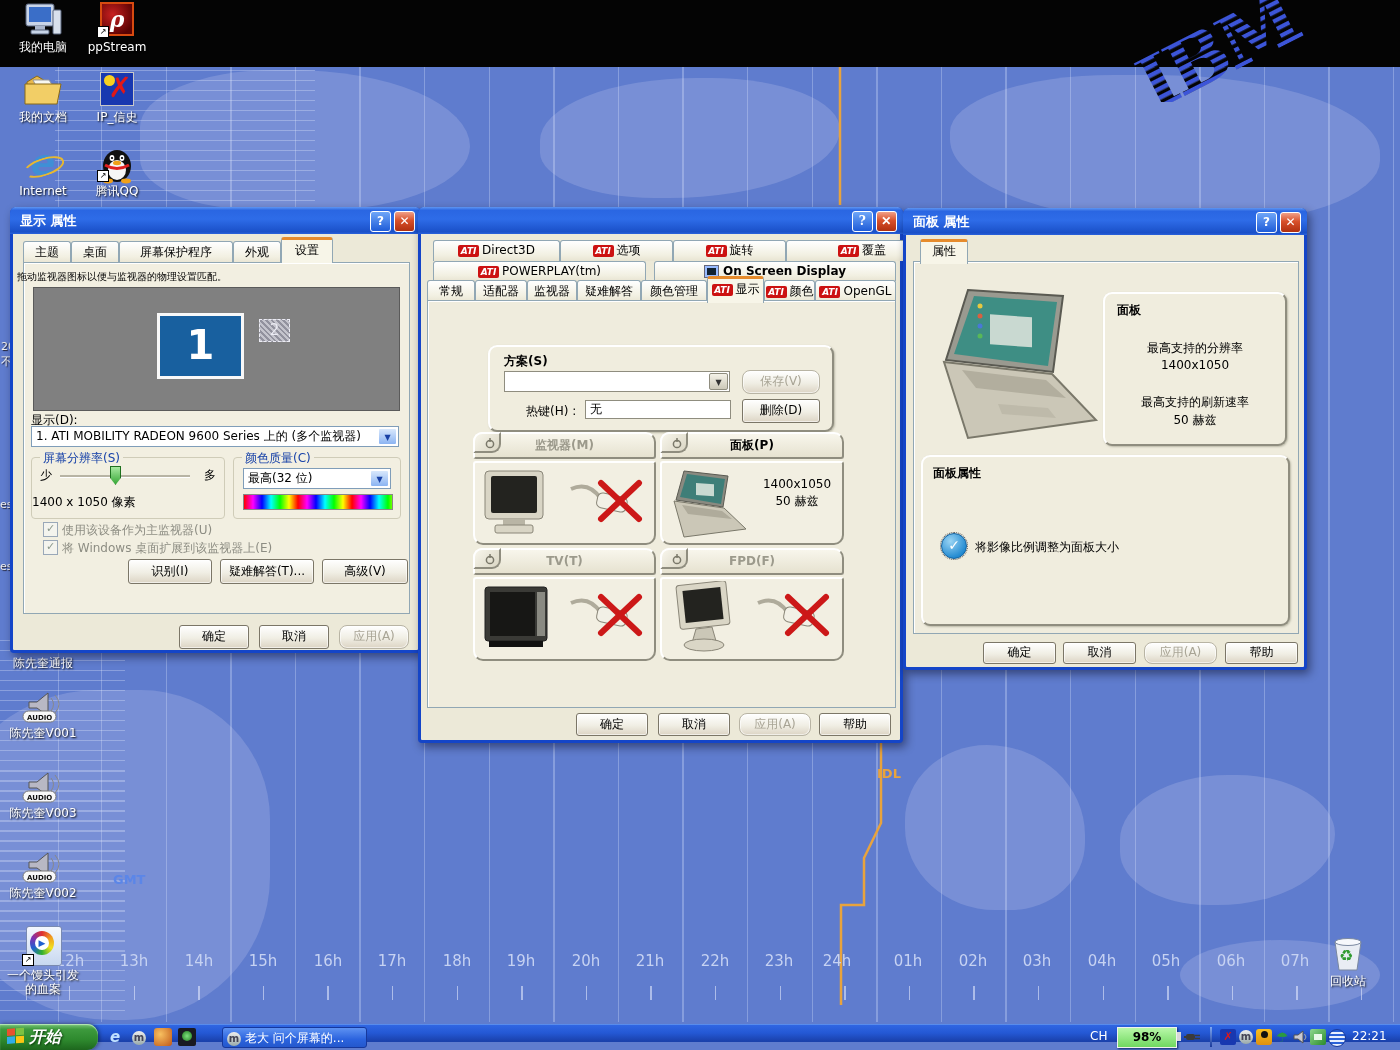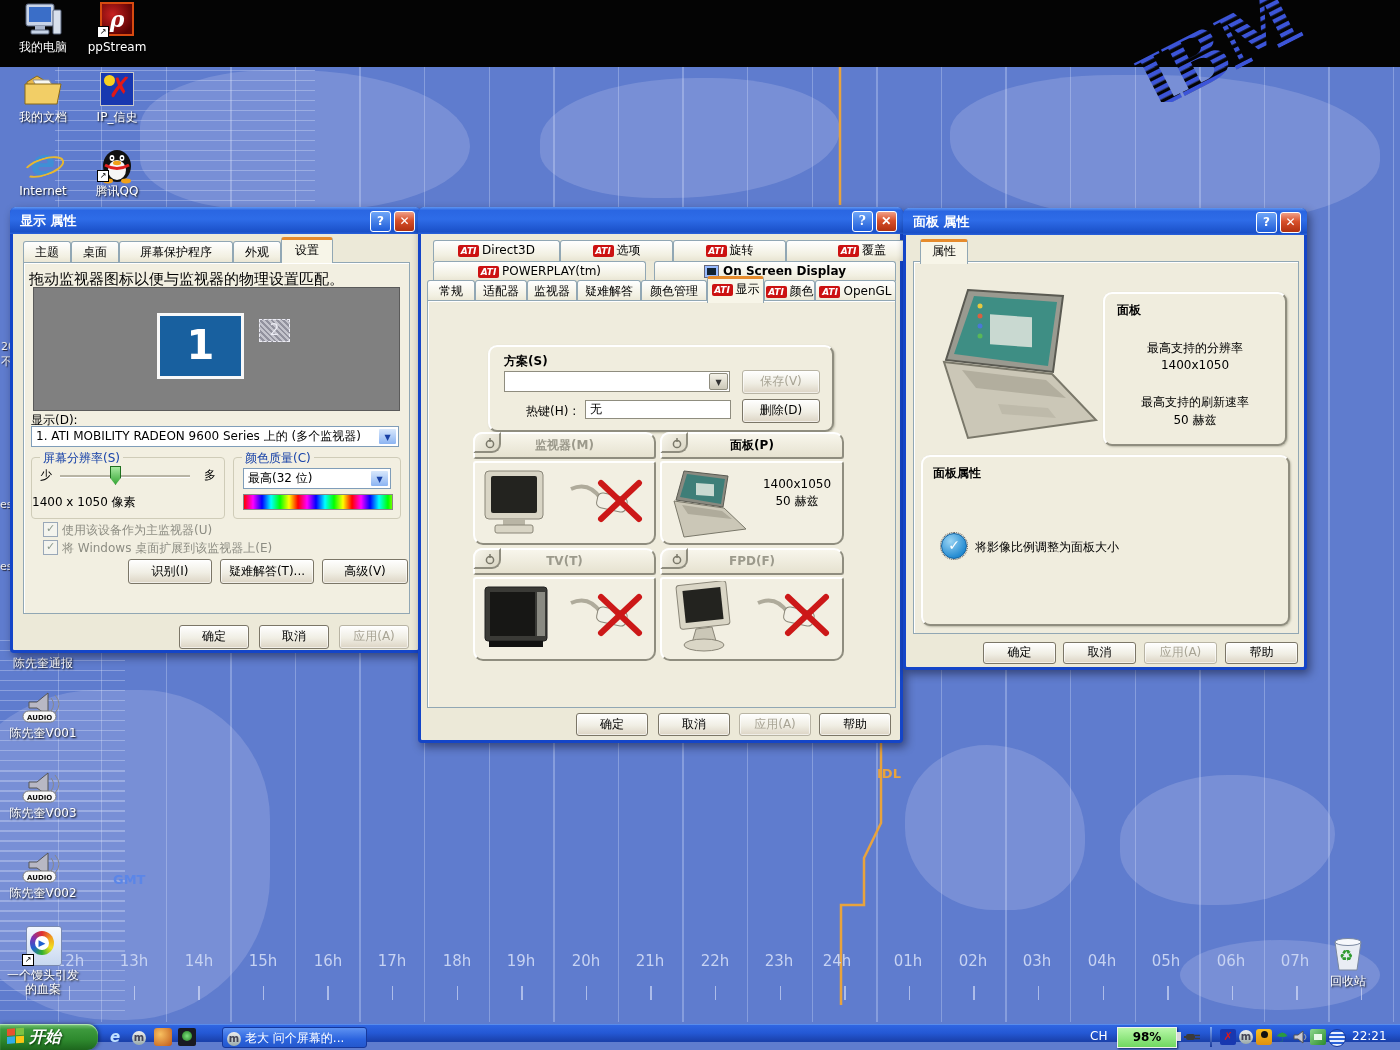--- a/index.html
+++ b/index.html
@@ -36,21 +36,21 @@
   .tab{position:absolute;background:linear-gradient(180deg,#FFFFFF,#F2F0E2 70%,#E8E4D2);
     border:1px solid #91A7B4;border-bottom:none;border-radius:3px 3px 0 0;
     text-align:center;font-size:12px;color:#000;cursor:pointer;}
   .tab.on{background:#F7F5E8;border-top:3px solid #E68B2C;z-index:3;}
   .page{position:absolute;background:#F2EFE1;border:1px solid #91A7B4;box-shadow:inset 1px 1px 0 #fff;}
   .gbox{position:absolute;border:1px solid #CFCCB8;border-radius:4px;}
   .gbox .gt{position:absolute;top:-8px;left:8px;background:#F2EFE1;padding:0 3px;color:#1641A8;font-size:12px;}
   .btn{position:absolute;background:linear-gradient(180deg,#FFFFFF,#F0EEE4 55%,#DCD4C4);
     border:1px solid #7B7667;border-radius:3px;font-size:12px;color:#000;text-align:center;cursor:pointer;
     box-shadow:inset 0 0 0 1px rgba(255,255,255,.6);}
-  .btn.dis{color:#A8A495;border-color:#B8B4A4;cursor:default;}
+  .btn.dis{color:#A8A495;border-color:#B8B4A4;cursor:default;border-radius:8px;}
   .combo{position:absolute;background:#fff;border:1px solid #7F9DB9;display:flex;align-items:center;
     font-size:12px;box-sizing:border-box;padding-left:4px;overflow:hidden;white-space:nowrap;}
   .carow{position:absolute;right:1px;top:1px;bottom:1px;width:17px;text-align:center;
     background:linear-gradient(180deg,#D8E8FC,#8CB4F2);border:1px solid #fff;border-radius:2px;
     color:#1941A5;font-size:8px;line-height:18px;cursor:pointer;}
   .carow.classic{background:linear-gradient(180deg,#F4F2E8,#CCC8B8);border:1px solid #8F8D7F;color:#333;}
   .cb{position:absolute;width:13px;height:13px;background:#F4F4EE;border:1px solid #9AA8B8;
     font-size:11px;line-height:12px;text-align:center;color:#8A978A;font-weight:bold;}
   .graytxt{color:#8D8D83;}
   .raised{position:absolute;background:#F0EDDE;border:2px solid;border-color:#FFFFFF #8F8D7F #8F8D7F #FFFFFF;
@@ -268,21 +268,21 @@
     <span class="tbtn help" style="right:30px;">?</span>
     <span class="tbtn close" style="right:6px;">✕</span>
   </div>
   <div class="tab" style="left:10px;top:34px;width:46px;height:21px;line-height:21px;">主题</div>
   <div class="tab" style="left:58px;top:34px;width:46px;height:21px;line-height:21px;">桌面</div>
   <div class="tab" style="left:106px;top:34px;width:112px;height:21px;line-height:21px;">屏幕保护程序</div>
   <div class="tab" style="left:220px;top:34px;width:46px;height:21px;line-height:21px;">外观</div>
   <div class="tab on" style="left:268px;top:30px;width:50px;height:23px;line-height:21px;">设置</div>
   <div class="page" style="left:10px;top:55px;width:385px;height:350px;"></div>
 
-  <div class="a" style="left:16px;top:63px;font-size:15px;text-align:right;">拖动监视器图标以便与监视器的物理设置匹配。</div>
+  <div class="a" style="left:4px;top:63px;font-size:10px;text-align:right;">拖动监视器图标以便与监视器的物理设置匹配。</div>
   <div class="a" style="left:20px;top:80px;width:365px;height:122px;background:#808080;border:1px solid #5A5A5A;">
     <div class="a" style="left:123px;top:25px;width:87px;height:66px;background:#18609F;border:3px solid #F8F8F8;box-sizing:border-box;color:#fff;font-size:40px;font-weight:bold;text-align:center;line-height:58px;cursor:move;">1</div>
     <div class="a" style="left:225px;top:31px;width:31px;height:23px;background:repeating-linear-gradient(45deg,#C4C4CC 0 2px,#92929E 2px 4px);border:1px dashed #ECECF4;box-sizing:border-box;color:#ECECF4;font-size:15px;text-align:center;line-height:20px;cursor:move;">2</div>
   </div>
   <div class="a" style="left:18px;top:205px;">显示(D):</div>
   <div class="combo" style="left:18px;top:219px;width:368px;height:21px;">
     <span>1. ATI MOBILITY RADEON 9600 Series 上的 (多个监视器)</span>
     <span class="carow">▼</span>
   </div>
   <div class="gbox" style="left:18px;top:250px;width:192px;height:60px;">

